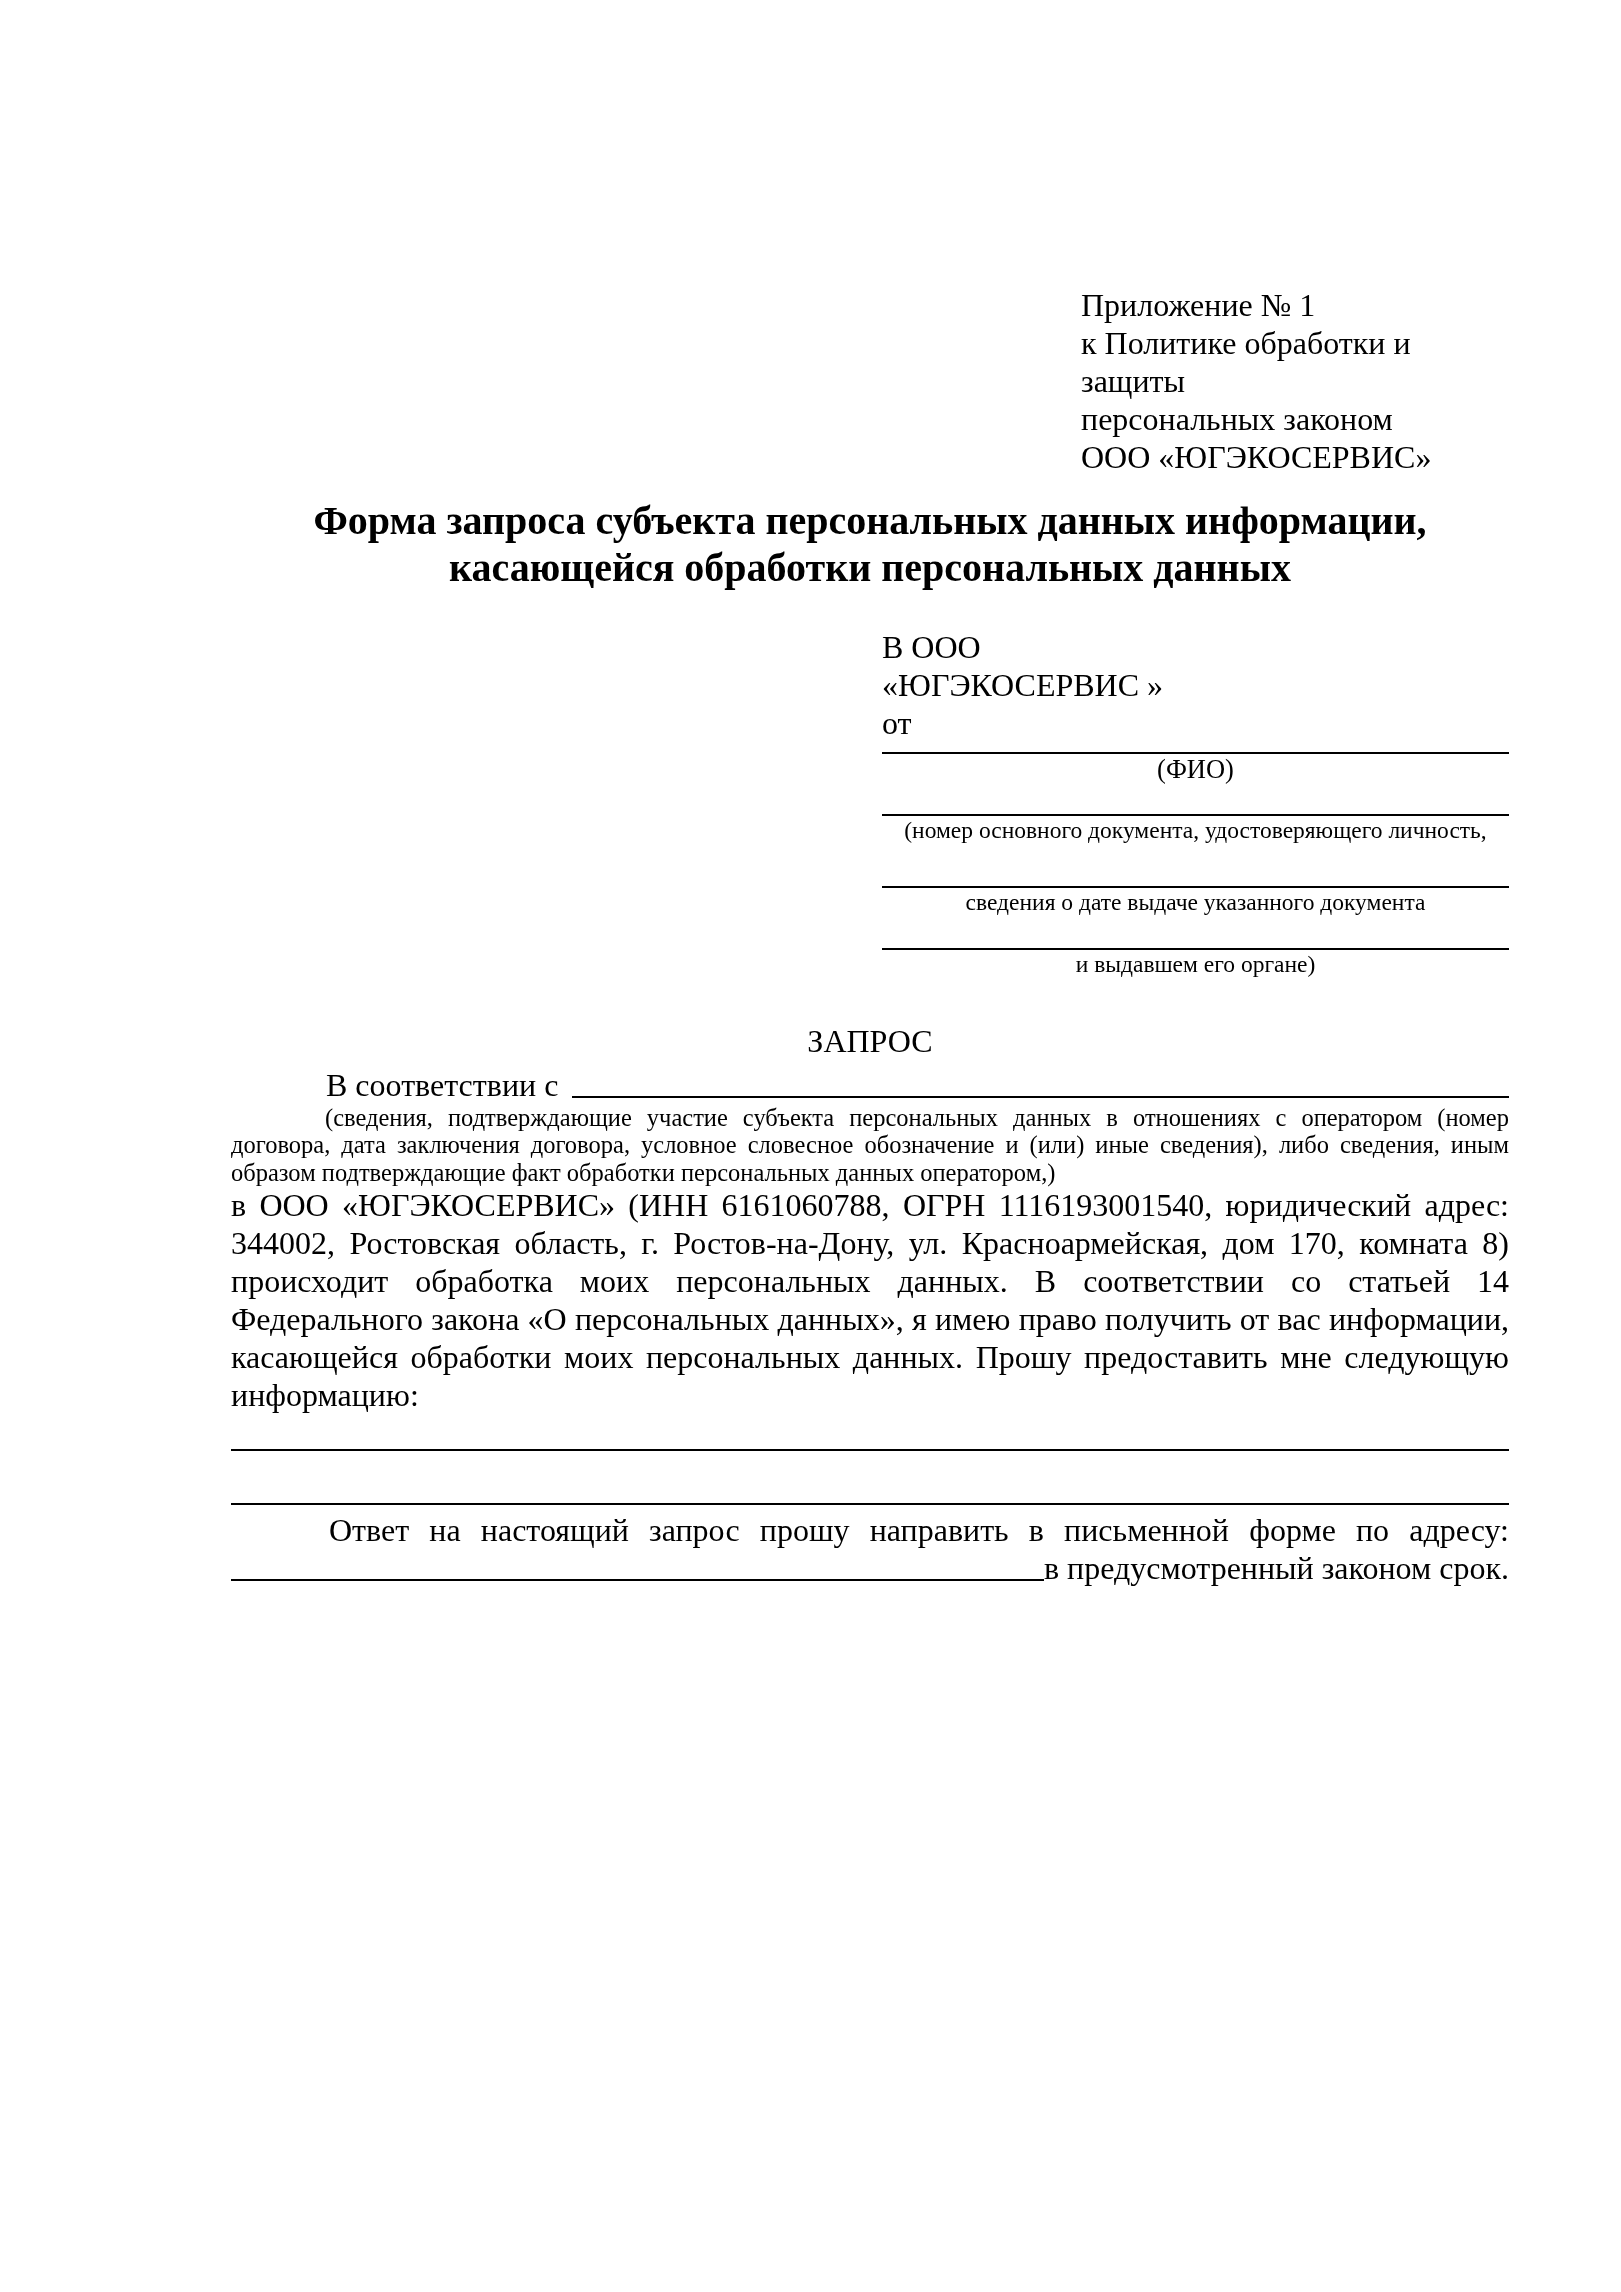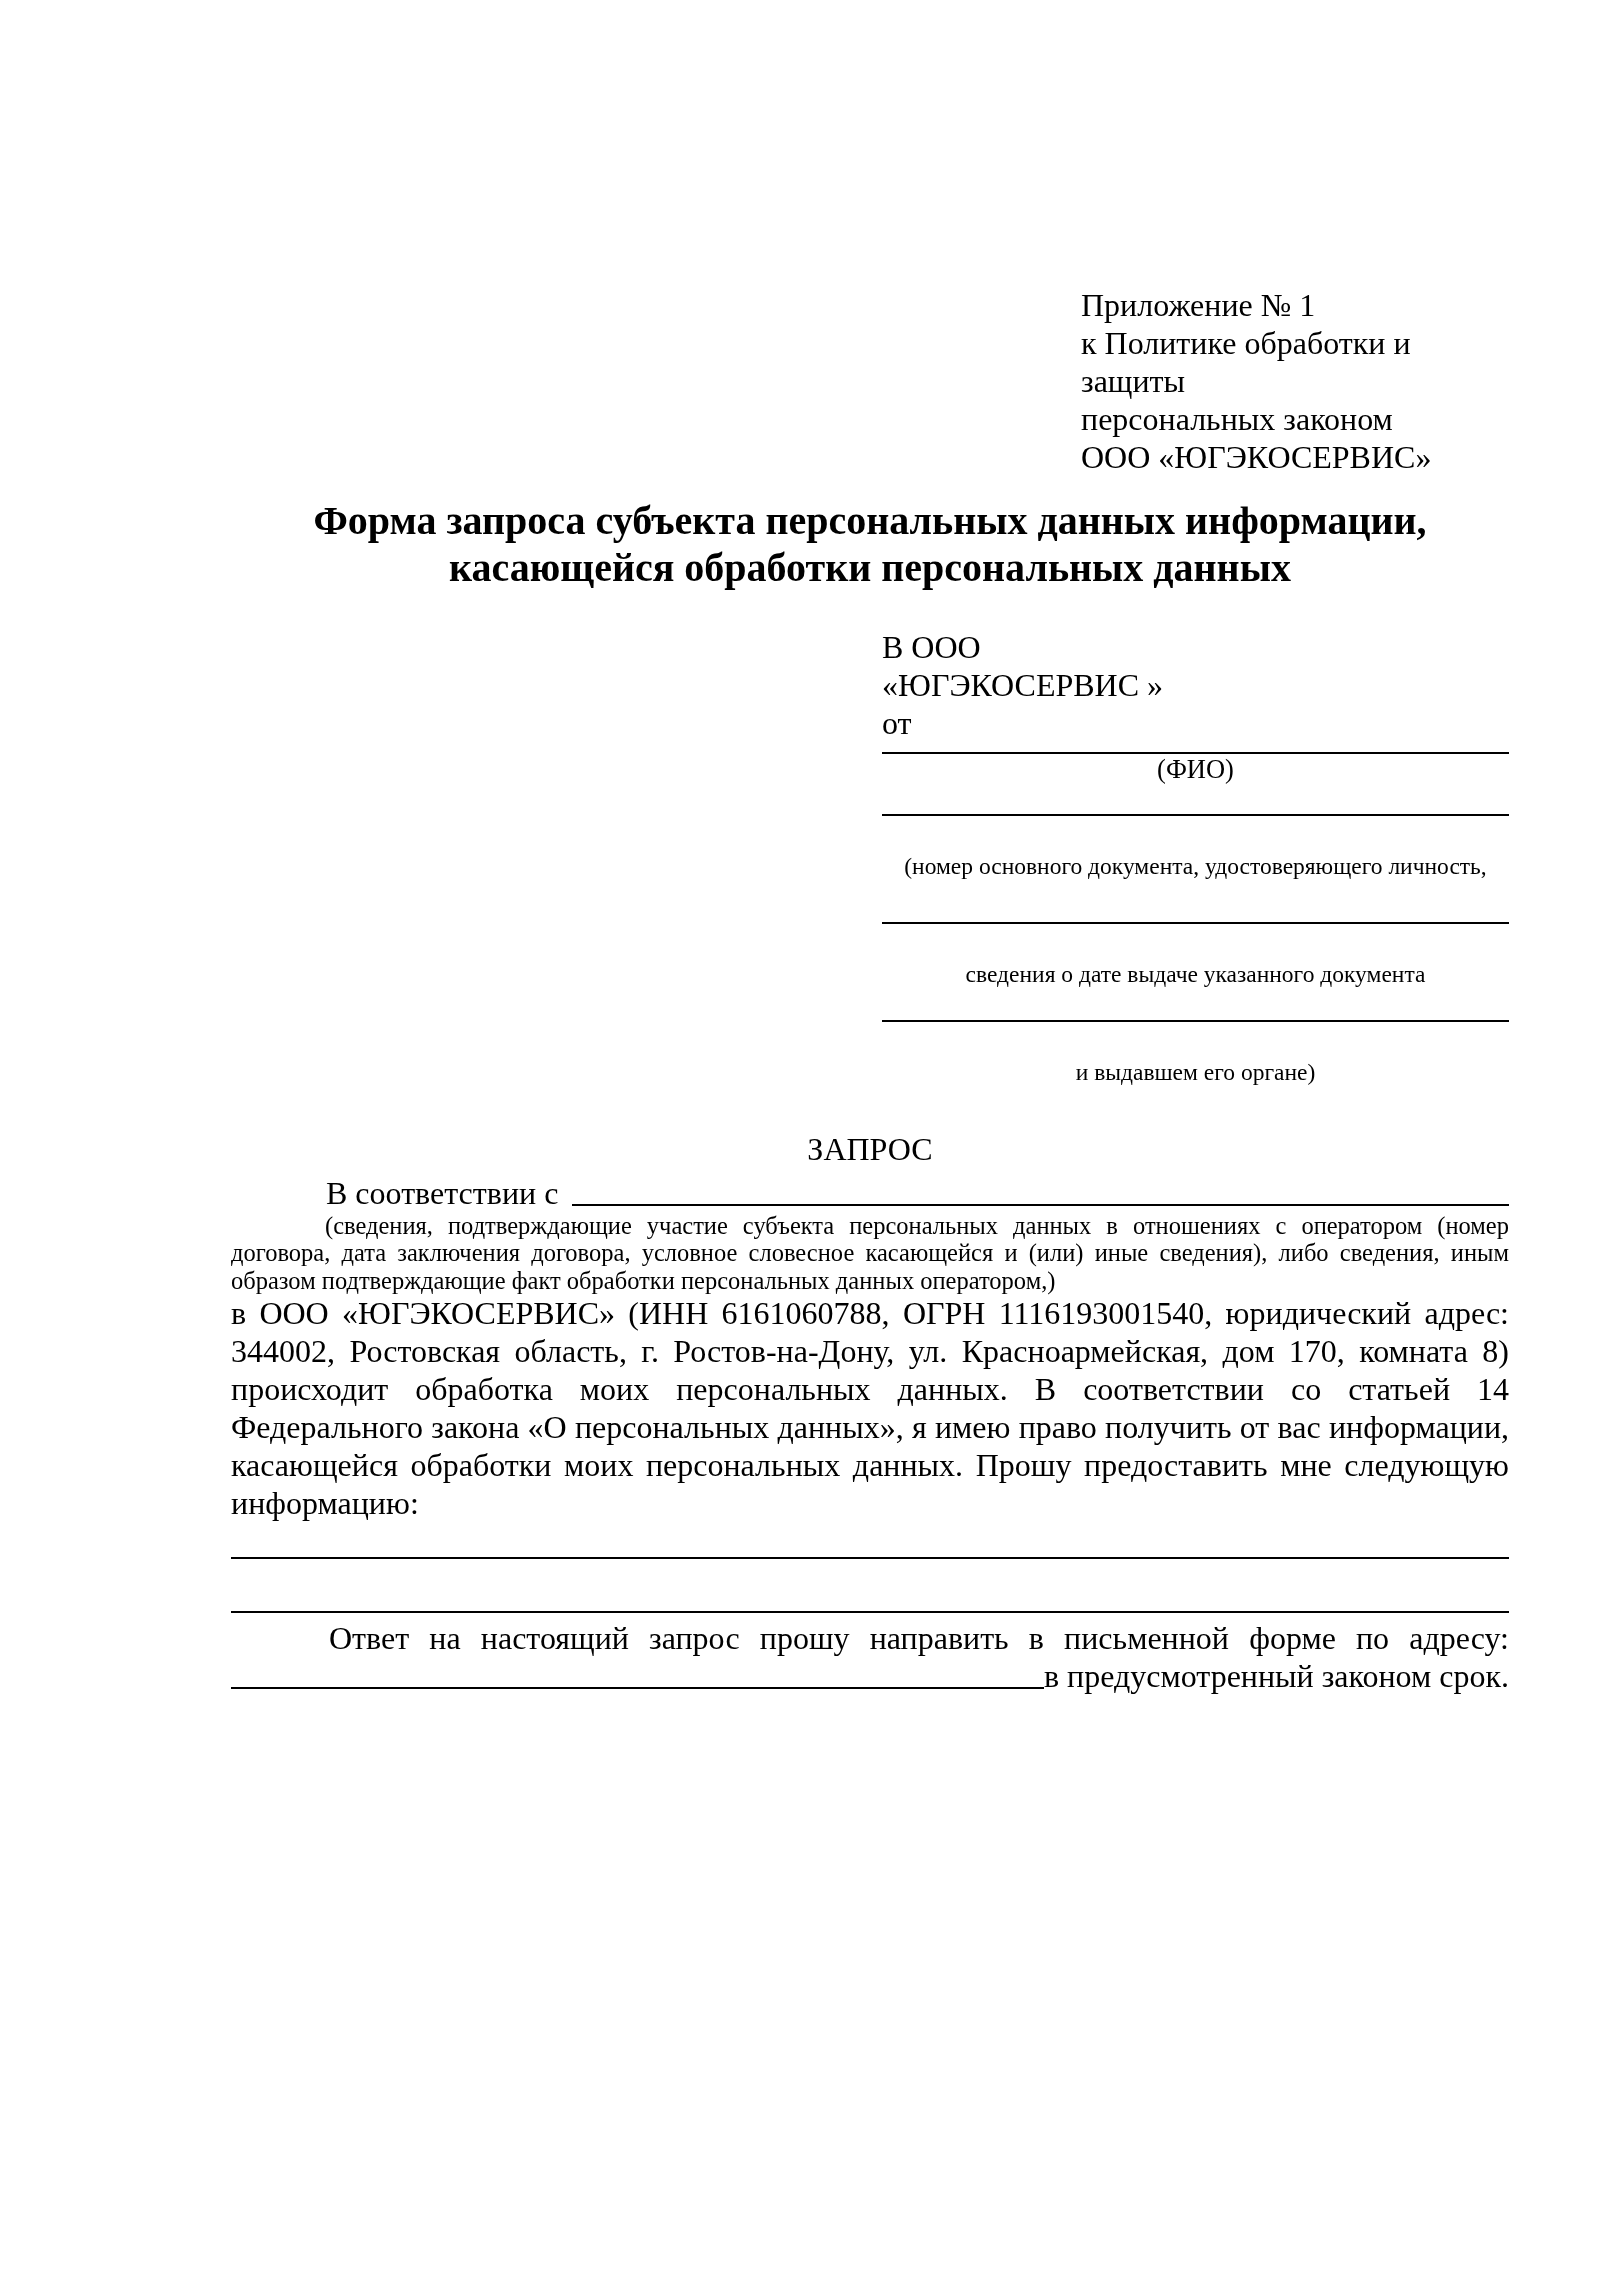--- a/index.html
+++ b/index.html
@@ -44,21 +44,21 @@
     font-size: 32px;
     line-height: 38px;
   }
   .uline { height: 0; border-bottom: 2.9px solid #000; }
   .u1 { margin-top: 9.8px; }
   .u2 { margin-top: 29px; }
   .u3 { margin-top: 41px; }
   .u4 { margin-top: 31px; }
   .cap { text-align: center; }
   .cap-fio { font-size: 26.5px; line-height: 31px; }
-  .cap-sm  { font-size: 23.5px; line-height: 29px; margin-top: 36px; }
+  .cap-sm  { font-size: 23.5px; line-height: 29px; }
 
   .request-heading {
     margin-top: 43px;
     text-align: center;
     font-size: 32px;
     line-height: 38px;
   }
 
   .intro-row {
     margin-top: 5.9px;
@@ -158,21 +158,21 @@
     </div>
 
     <div class="request-heading">ЗАПРОС</div>
 
     <div class="intro-row">
       <div class="intro-indent"></div>
       <span class="intro-prefix">В соответствии с</span>
       <div class="fill-line"></div>
     </div>
 
-    <div class="footnote">(сведения, подтверждающие участие субъекта персональных данных в отношениях с оператором (номер договора, дата заключения договора, условное словесное касающейся и (или) иные сведения), либо сведения, иным образом подтверждающие факт обработки персональных данных оператором,)</div>
+    <div class="footnote">(сведения, подтверждающие участие субъекта персональных данных в отношениях с оператором (номер договора, дата заключения договора, условное словесное обозначение и (или) иные сведения), либо сведения, иным образом подтверждающие факт обработки персональных данных оператором,)</div>
 
     <div class="body-par">в ООО «ЮГЭКОСЕРВИС» (ИНН 6161060788, ОГРН 1116193001540, юридический адрес: 344002, Ростовская область, г. Ростов-на-Дону, ул. Красноармейская, дом 170, комната 8) происходит обработка моих персональных данных. В соответствии со статьей 14 Федерального закона «О персональных данных», я имею право получить от вас информации, касающейся обработки моих персональных данных. Прошу предоставить мне следующую информацию:</div>
 
     <div class="blank b1"></div>
     <div class="blank b2"></div>
 
     <div class="reply-line1">Ответ на настоящий запрос прошу направить в письменной форме по адресу:</div>
     <div class="reply-line2">
       <div class="reply-fill"></div>
       <span class="reply-suffix">в предусмотренный законом срок.</span>

